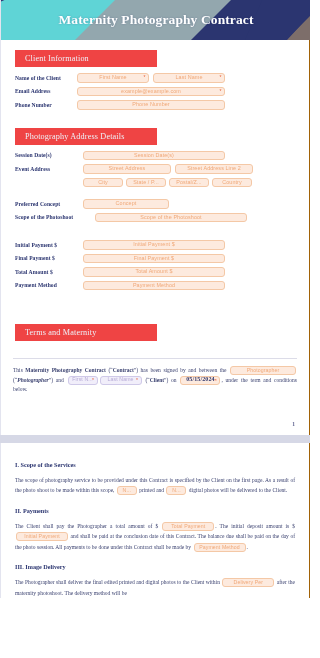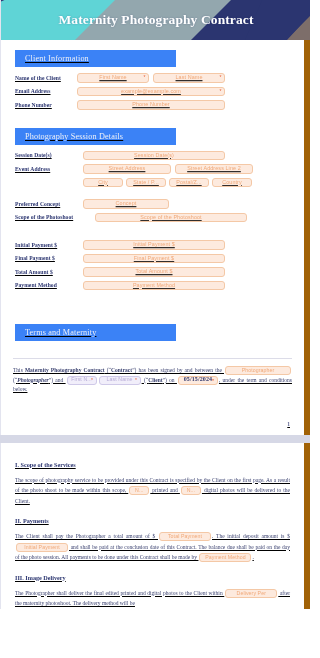--- a/index.html
+++ b/index.html
@@ -18,23 +18,22 @@
     height: 658px;
     background: #ffffff;
     overflow: hidden;
   }
 
   
   .page {
     position: relative;
     background: #ffffff;
     border-left: 1px solid #e3e4ef;
-    border-right: 6px solid #a16207;
-    width: 310px;
-    text-decoration: underline;
+    border-right: 1px solid #a16207;
+    width: 310px;
   }
   .page-gap {
     height: 8px;
     background: #d6d8e6;
     width: 310px;
   }
 
   
   .banner {
     position: relative;
@@ -55,26 +54,26 @@
     letter-spacing: 0.1px;
     font-family: "Liberation Serif", serif;
     text-shadow: 0 0 2px rgba(40,50,110,.35);
     z-index: 3;
   }
 
   
   .body-pad { padding: 10px 14px 6px 14px; }
 
   .section-bar {
-    background: #3b82f6;
+    background: #ef4444;
     color: #eef0f7;
     font-size: 8.2px;
     font-weight: normal;
     padding: 4px 8px 4px 10px;
-    width: 161px;
+    width: 142px;
     letter-spacing: .15px;
     margin-bottom: 6px;
   }
 
   .frow {
     display: flex;
     align-items: center;
     margin-bottom: 4px;
   }
   .flabel {
@@ -226,21 +225,21 @@
 
       <div class="frow">
         <div class="flabel w1">Phone Number</div>
         <div class="fld" style="width:148px">
           <span class="ph">Phone Number</span>
         </div>
       </div>
 
       <div class="spacer14"></div>
 
-      <div class="section-bar">Photography Session Details</div>
+      <div class="section-bar">Photography Address Details</div>
 
       <div class="frow">
         <div class="flabel w2">Session Date(s)</div>
         <div class="fld" style="width:142px">
           <span class="ph">Session Date(s)</span>
         </div>
       </div>
 
       <div class="frow">
         <div class="flabel w2">Event Address</div>

